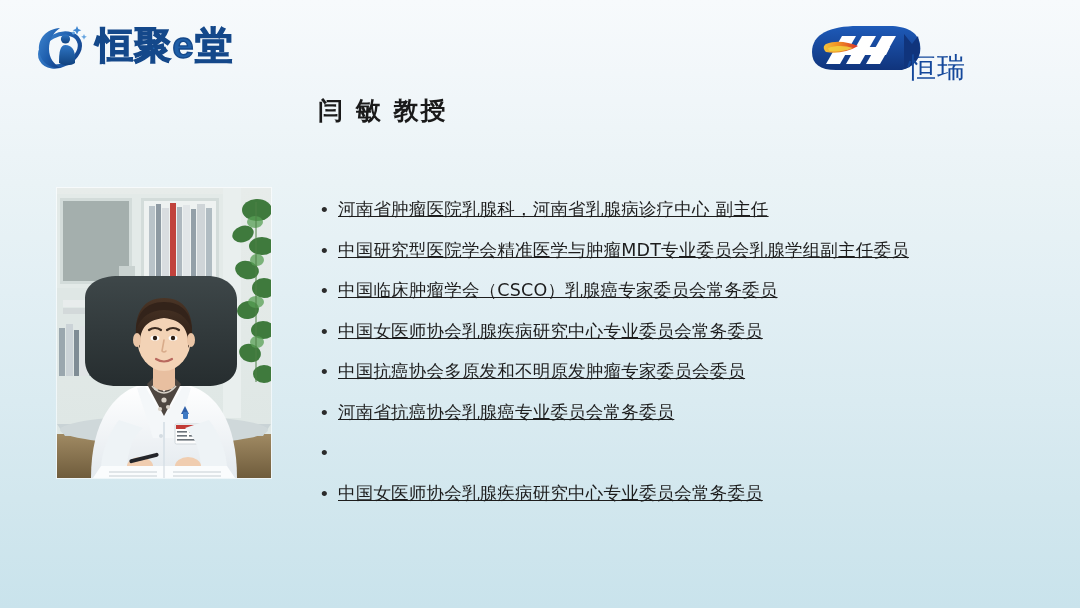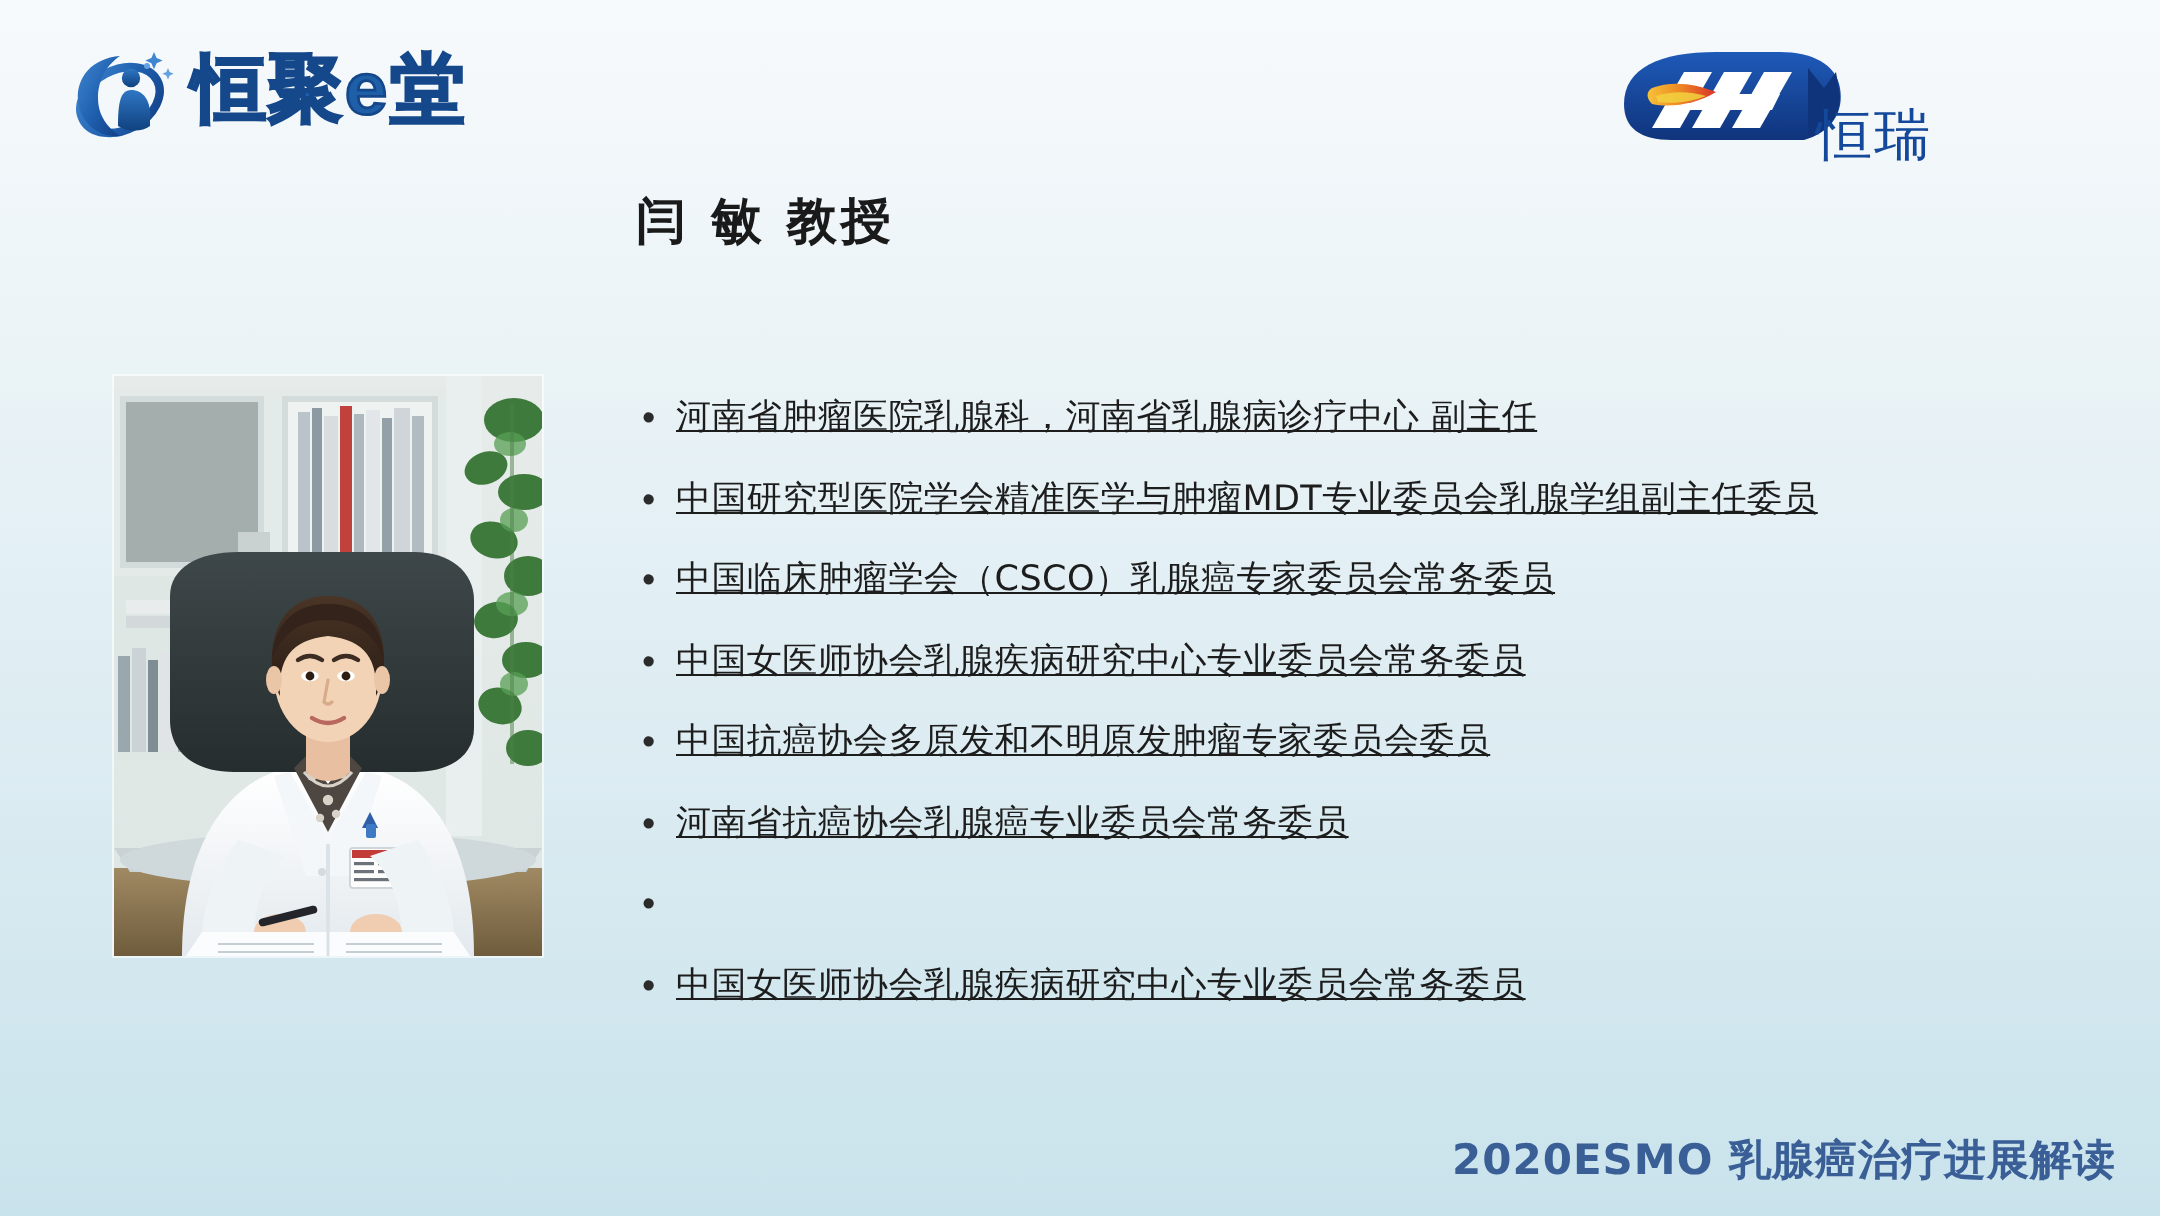--- a/index.html
+++ b/index.html
@@ -435,15 +435,14 @@
       <span class="bullet-dot">•</span>
     </div>
 
     <div class="bullet-row">
       <span class="bullet-dot">•</span>
       <span class="bullet-text">中国女医师协会乳腺疾病研究中心专业委员会常务委员</span>
     </div>
 
   </div>
 
-  <div id="footer">2020ESMO 乳腺癌治疗进展解读</div>
 
 </div>
 
 </body></html>

